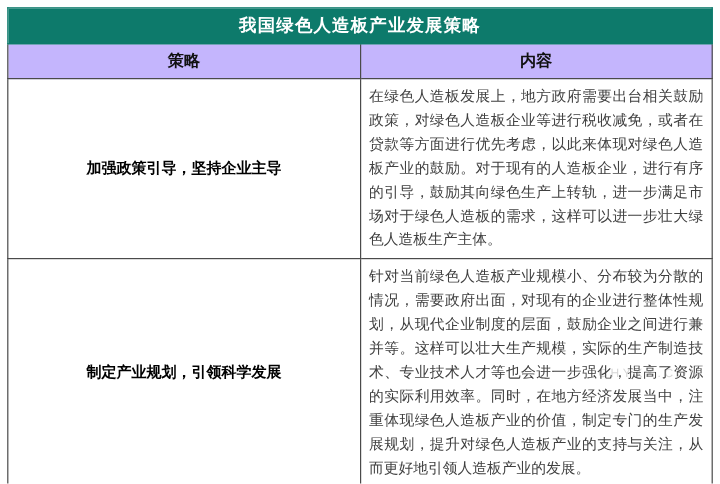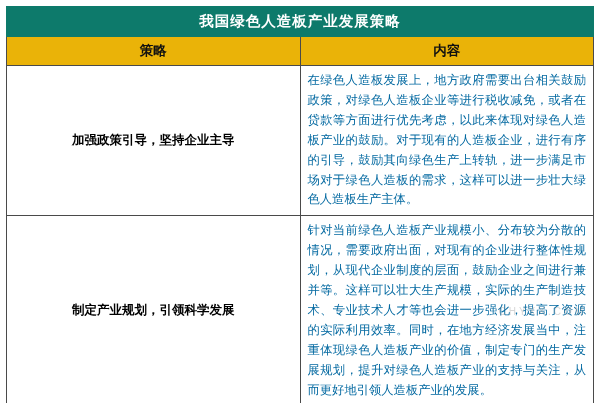--- a/index.html
+++ b/index.html
@@ -42,38 +42,38 @@
     font-weight: bold;
     letter-spacing: 1px;
     padding: 7px 4px;
     border: 1px solid #0d7a6b;
   }
   .hdr {
     text-align: center;
     font-weight: bold;
     font-size: 13.5px;
     color: #111111;
-    background: #eab308;
+    background: #c4b5fd;
     padding: 8px 4px;
   }
   .col-strategy {
     width: 130px;
   }
   .cell-strategy {
     text-align: center;
     font-size: 12.5px;
     font-weight: bold;
     color: #000000;
     line-height: 1.55;
   }
   .cell-content {
     text-align: justify;
     text-justify: inter-ideograph;
     font-size: 12.3px;
-    color: #0369a1;
+    color: #404040;
     line-height: 1.62;
     padding: 7px 9px;
   }
   .row1 .cell-content { height: 78px; }
   .row2 .cell-content { height: 132px; }
 
   
   .watermark {
     position: absolute;
     right: 14px;

